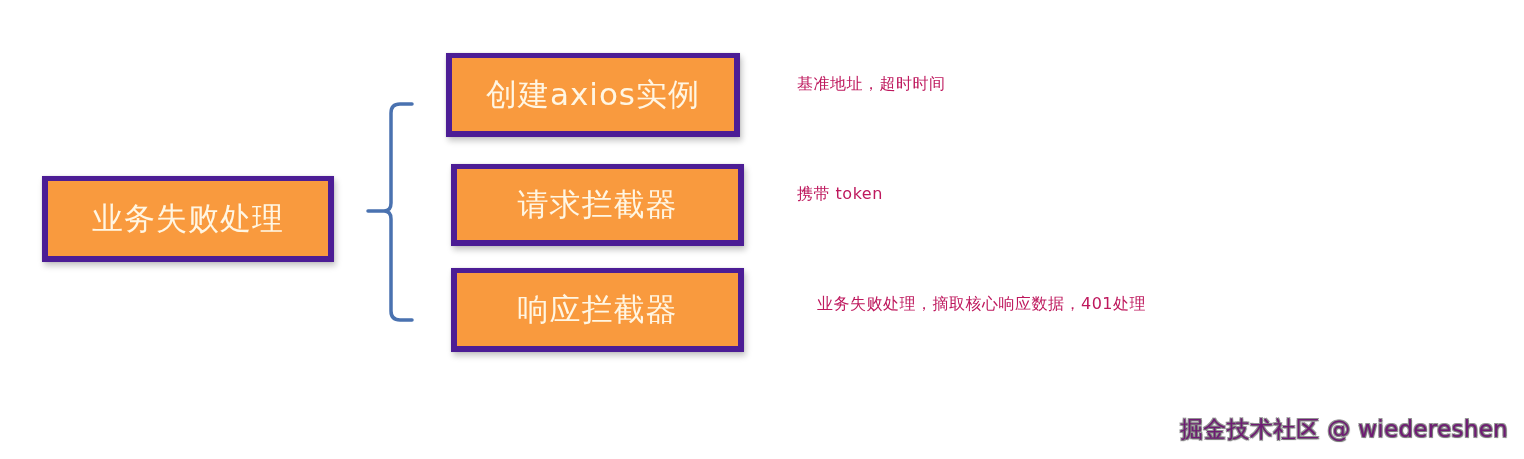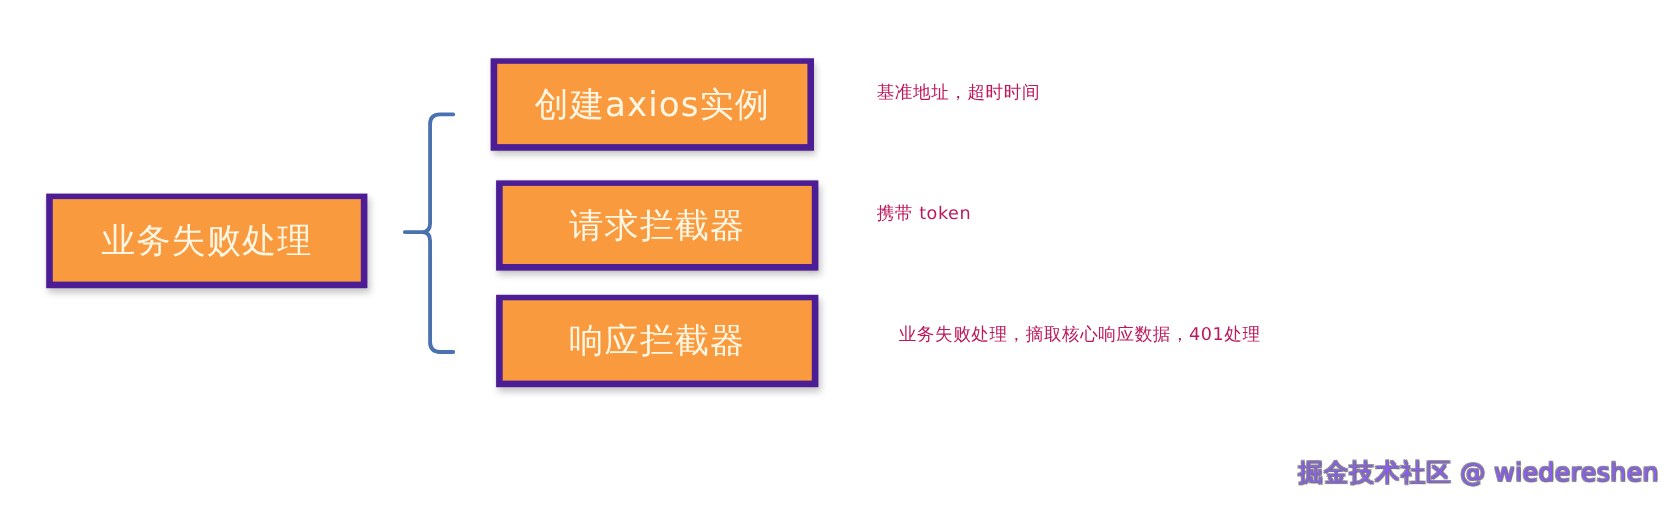--- a/index.html
+++ b/index.html
@@ -42,21 +42,21 @@
     .bracket {
       position: absolute;
       left: 360px;
       top: 95px;
     }
     .watermark {
       position: absolute;
       right: 16px;
       bottom: 14px;
       font-size: 23px;
-      color: #8b5cf6;
+      color: #701a75;
       text-shadow: 0 0 1px #666, 1px 1px 1px #777, -1px -1px 0 #999, 1px -1px 0 #999, -1px 1px 0 #999;
       white-space: nowrap;
       letter-spacing: 0.3px;
     }
   </style>
 </head>
 <body>
 
 <div class="box" style="left:42px; top:176px; width:292px; height:86px;">
   <div class="box-inner">业务失败处理</div>

